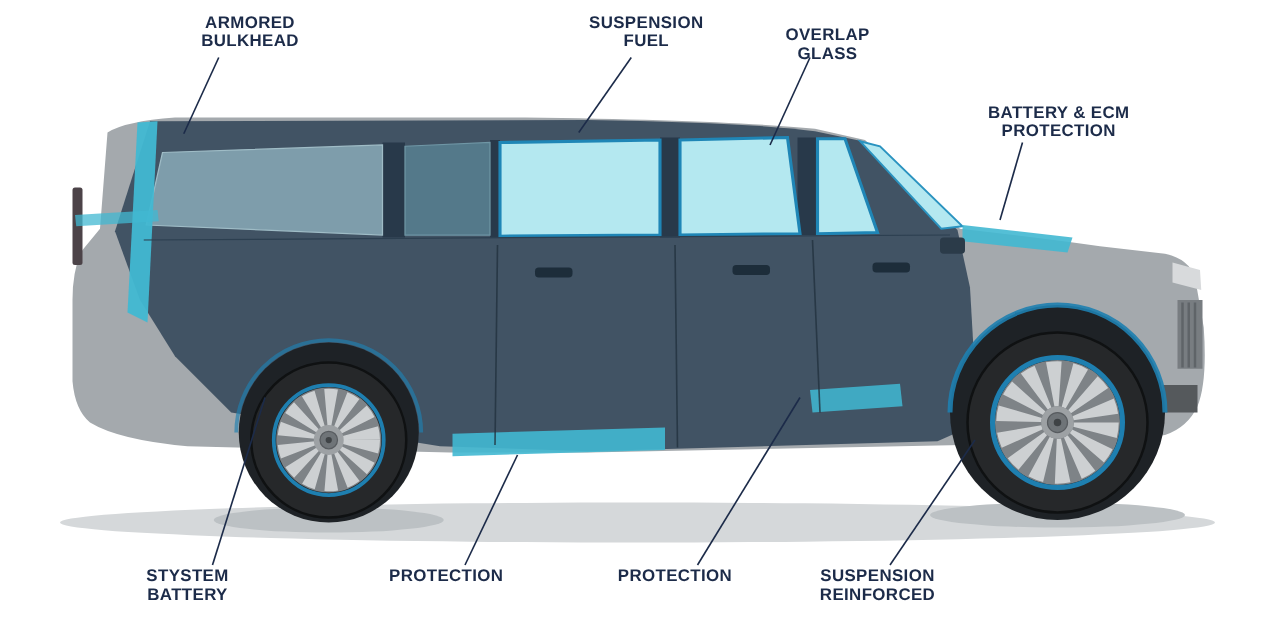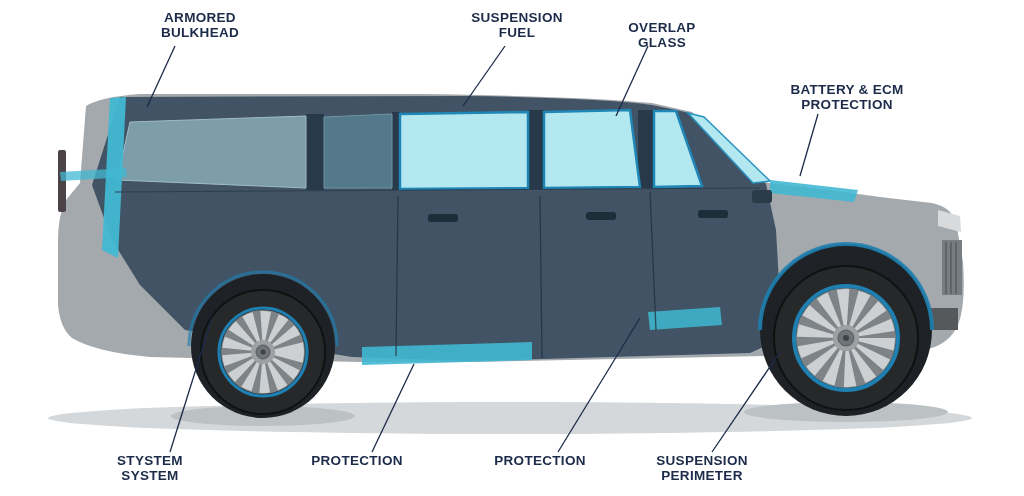--- a/index.html
+++ b/index.html
@@ -166,26 +166,26 @@
   <div class="callout" style="left:562px;top:20px">
     <div>OVERLAP</div>
     <div>GLASS</div>
   </div>
   <div class="callout" style="left:747px;top:82px">
     <div>BATTERY &amp; ECM</div>
     <div>PROTECTION</div>
   </div>
   <div class="callout" style="left:50px;top:453px">
     <div>STYSTEM</div>
-    <div>SYSTEM</div>
+    <div>BATTERY</div>
   </div>
   <div class="callout" style="left:257px;top:453px">
     <div>PROTECTION</div>
   </div>
   <div class="callout" style="left:440px;top:453px">
     <div>PROTECTION</div>
   </div>
   <div class="callout" style="left:602px;top:453px">
     <div>SUSPENSION</div>
-    <div>PERIMETER</div>
+    <div>REINFORCED</div>
   </div>
 
 </div>
 
 </body></html>

